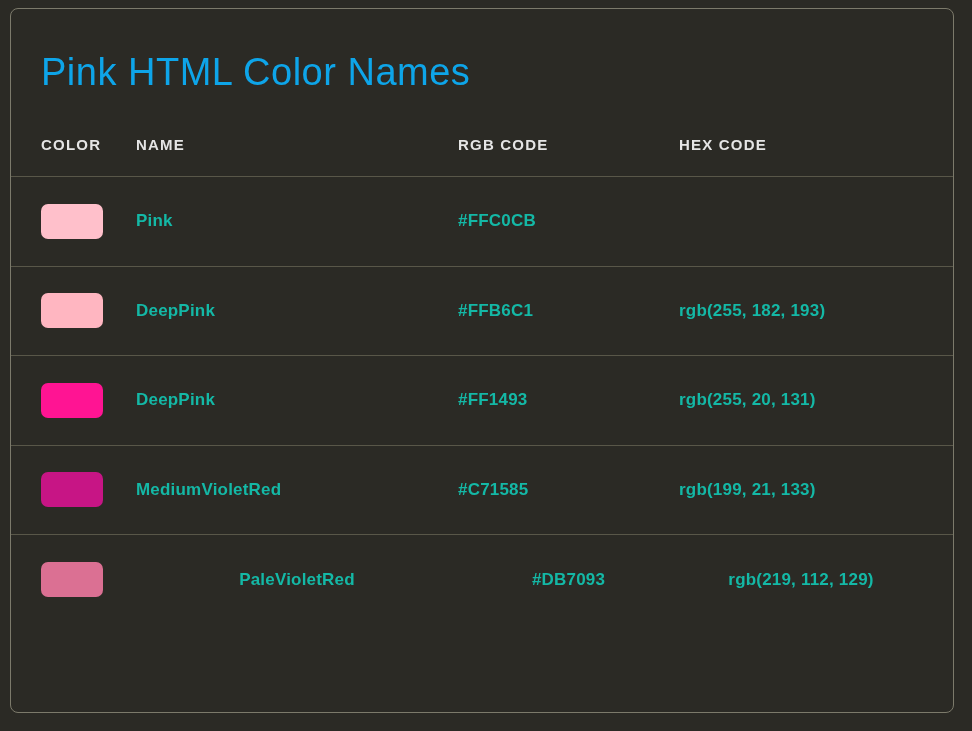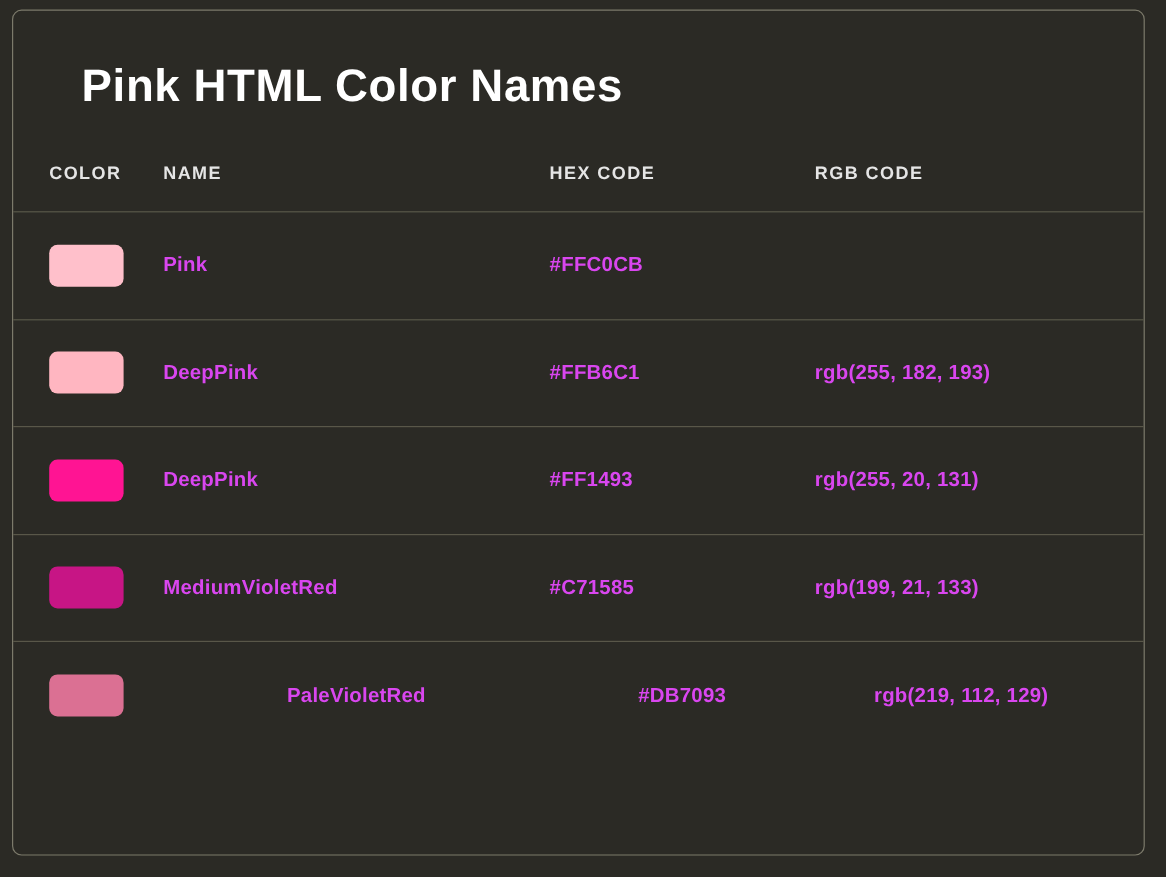--- a/index.html
+++ b/index.html
@@ -21,25 +21,24 @@
     border-radius: 8px;
     background: #2b2a25;
   }
   .card-header {
     height: 168px;
     padding: 40px 30px 0 30px;
     border-bottom: 1px solid #595749;
   }
   .page-title {
     font-size: 38px;
-    font-weight: bold;
+    font-weight: normal;
     line-height: 46px;
     letter-spacing: 0.5px;
-    color: #ffffff;
-    margin-left: 27px;
+    color: #0ea5e9;
   }
   .grid-cols {
     display: grid;
     grid-template-columns: 95px 322px 221px auto;
     align-items: center;
   }
   .header-row {
     margin-top: 41px;
     font-size: 15px;
     font-weight: bold;
@@ -50,41 +49,41 @@
   .row {
     height: 89.5px;
     padding: 0 30px;
     border-bottom: 1px solid #595749;
   }
   .row:last-child { border-bottom: none; text-align: center; }
   .cell {
     font-size: 17px;
     font-weight: bold;
     letter-spacing: 0.2px;
-    color: #d946ef;
+    color: #14b8a6;
   }
   .swatch {
     display: block;
     width: 62px;
     height: 35px;
     border-radius: 7px;
   }
 </style>
 </head>
 <body>
 
 <div class="card">
 
   <div class="card-header">
     <h1 class="page-title">Pink HTML Color Names</h1>
     <div class="grid-cols header-row">
       <div class="th">COLOR</div>
       <div class="th">NAME</div>
+      <div class="th">RGB CODE</div>
       <div class="th">HEX CODE</div>
-      <div class="th">RGB CODE</div>
     </div>
   </div>
 
   <div class="rows">
 
     <div class="grid-cols row">
       <div class="cell">
         <span class="swatch" style="background-color: rgb(255, 192, 203);"></span>
       </div>
       <div class="cell">Pink</div>

